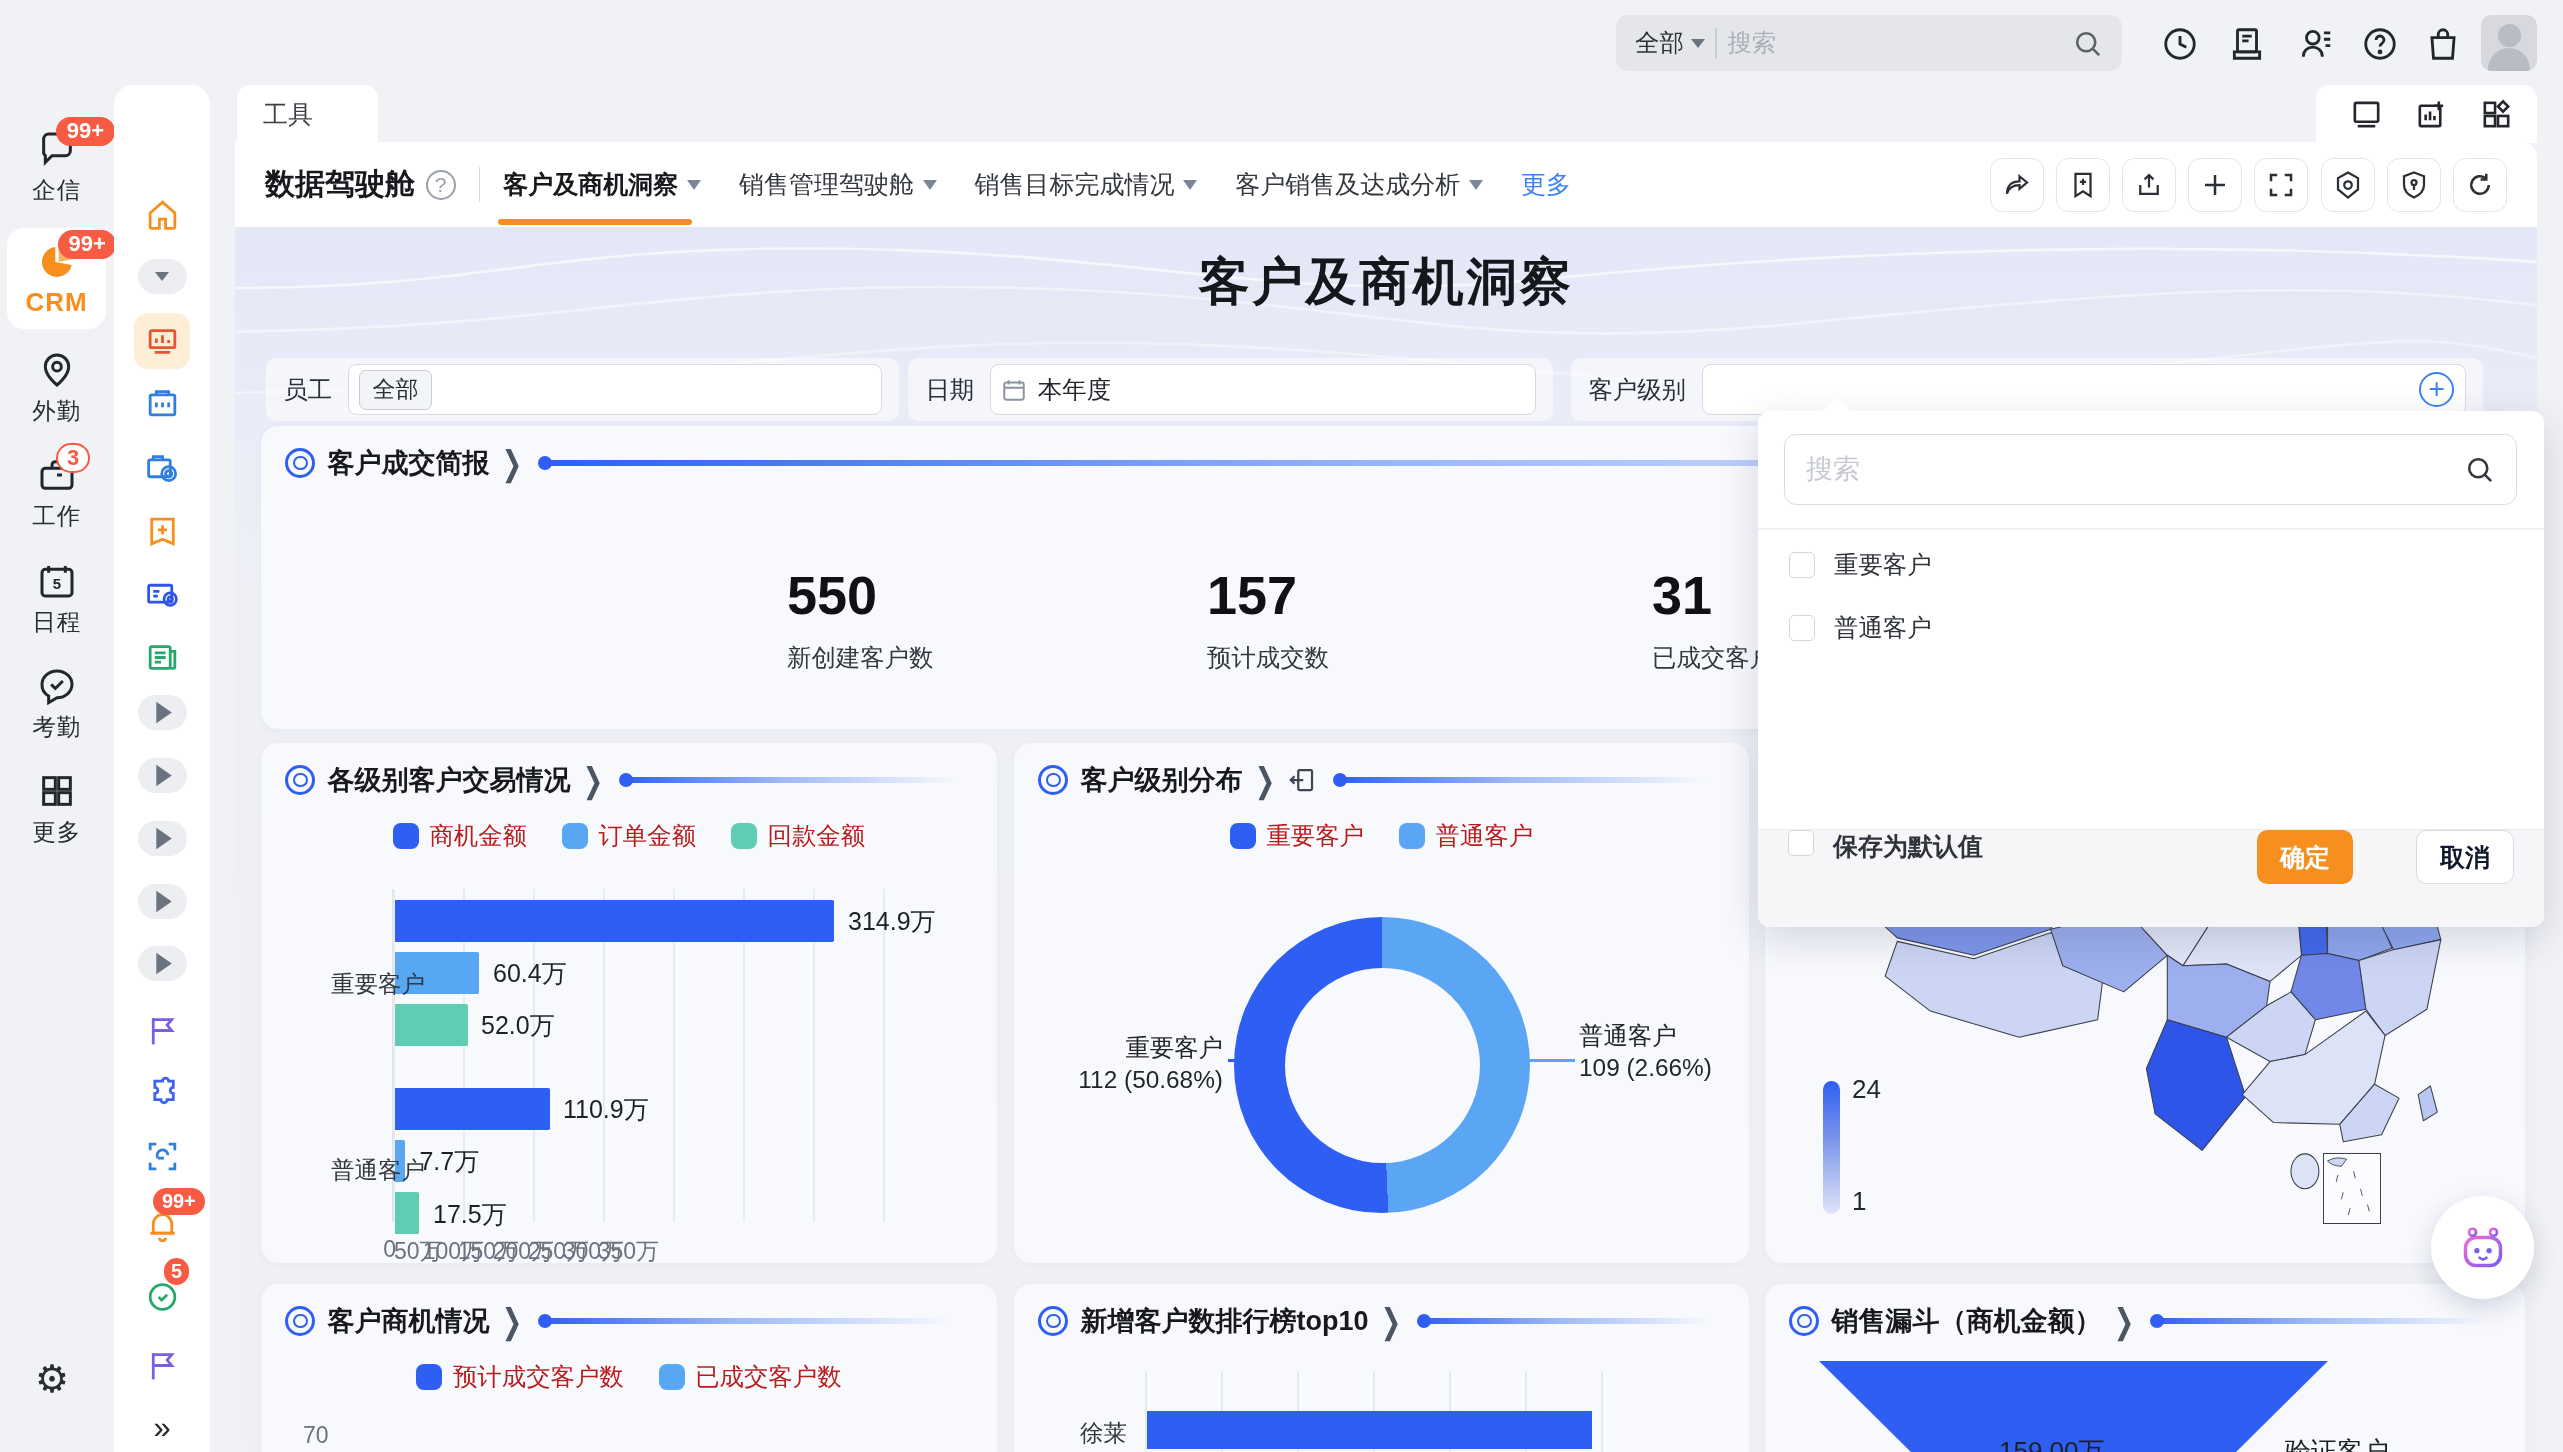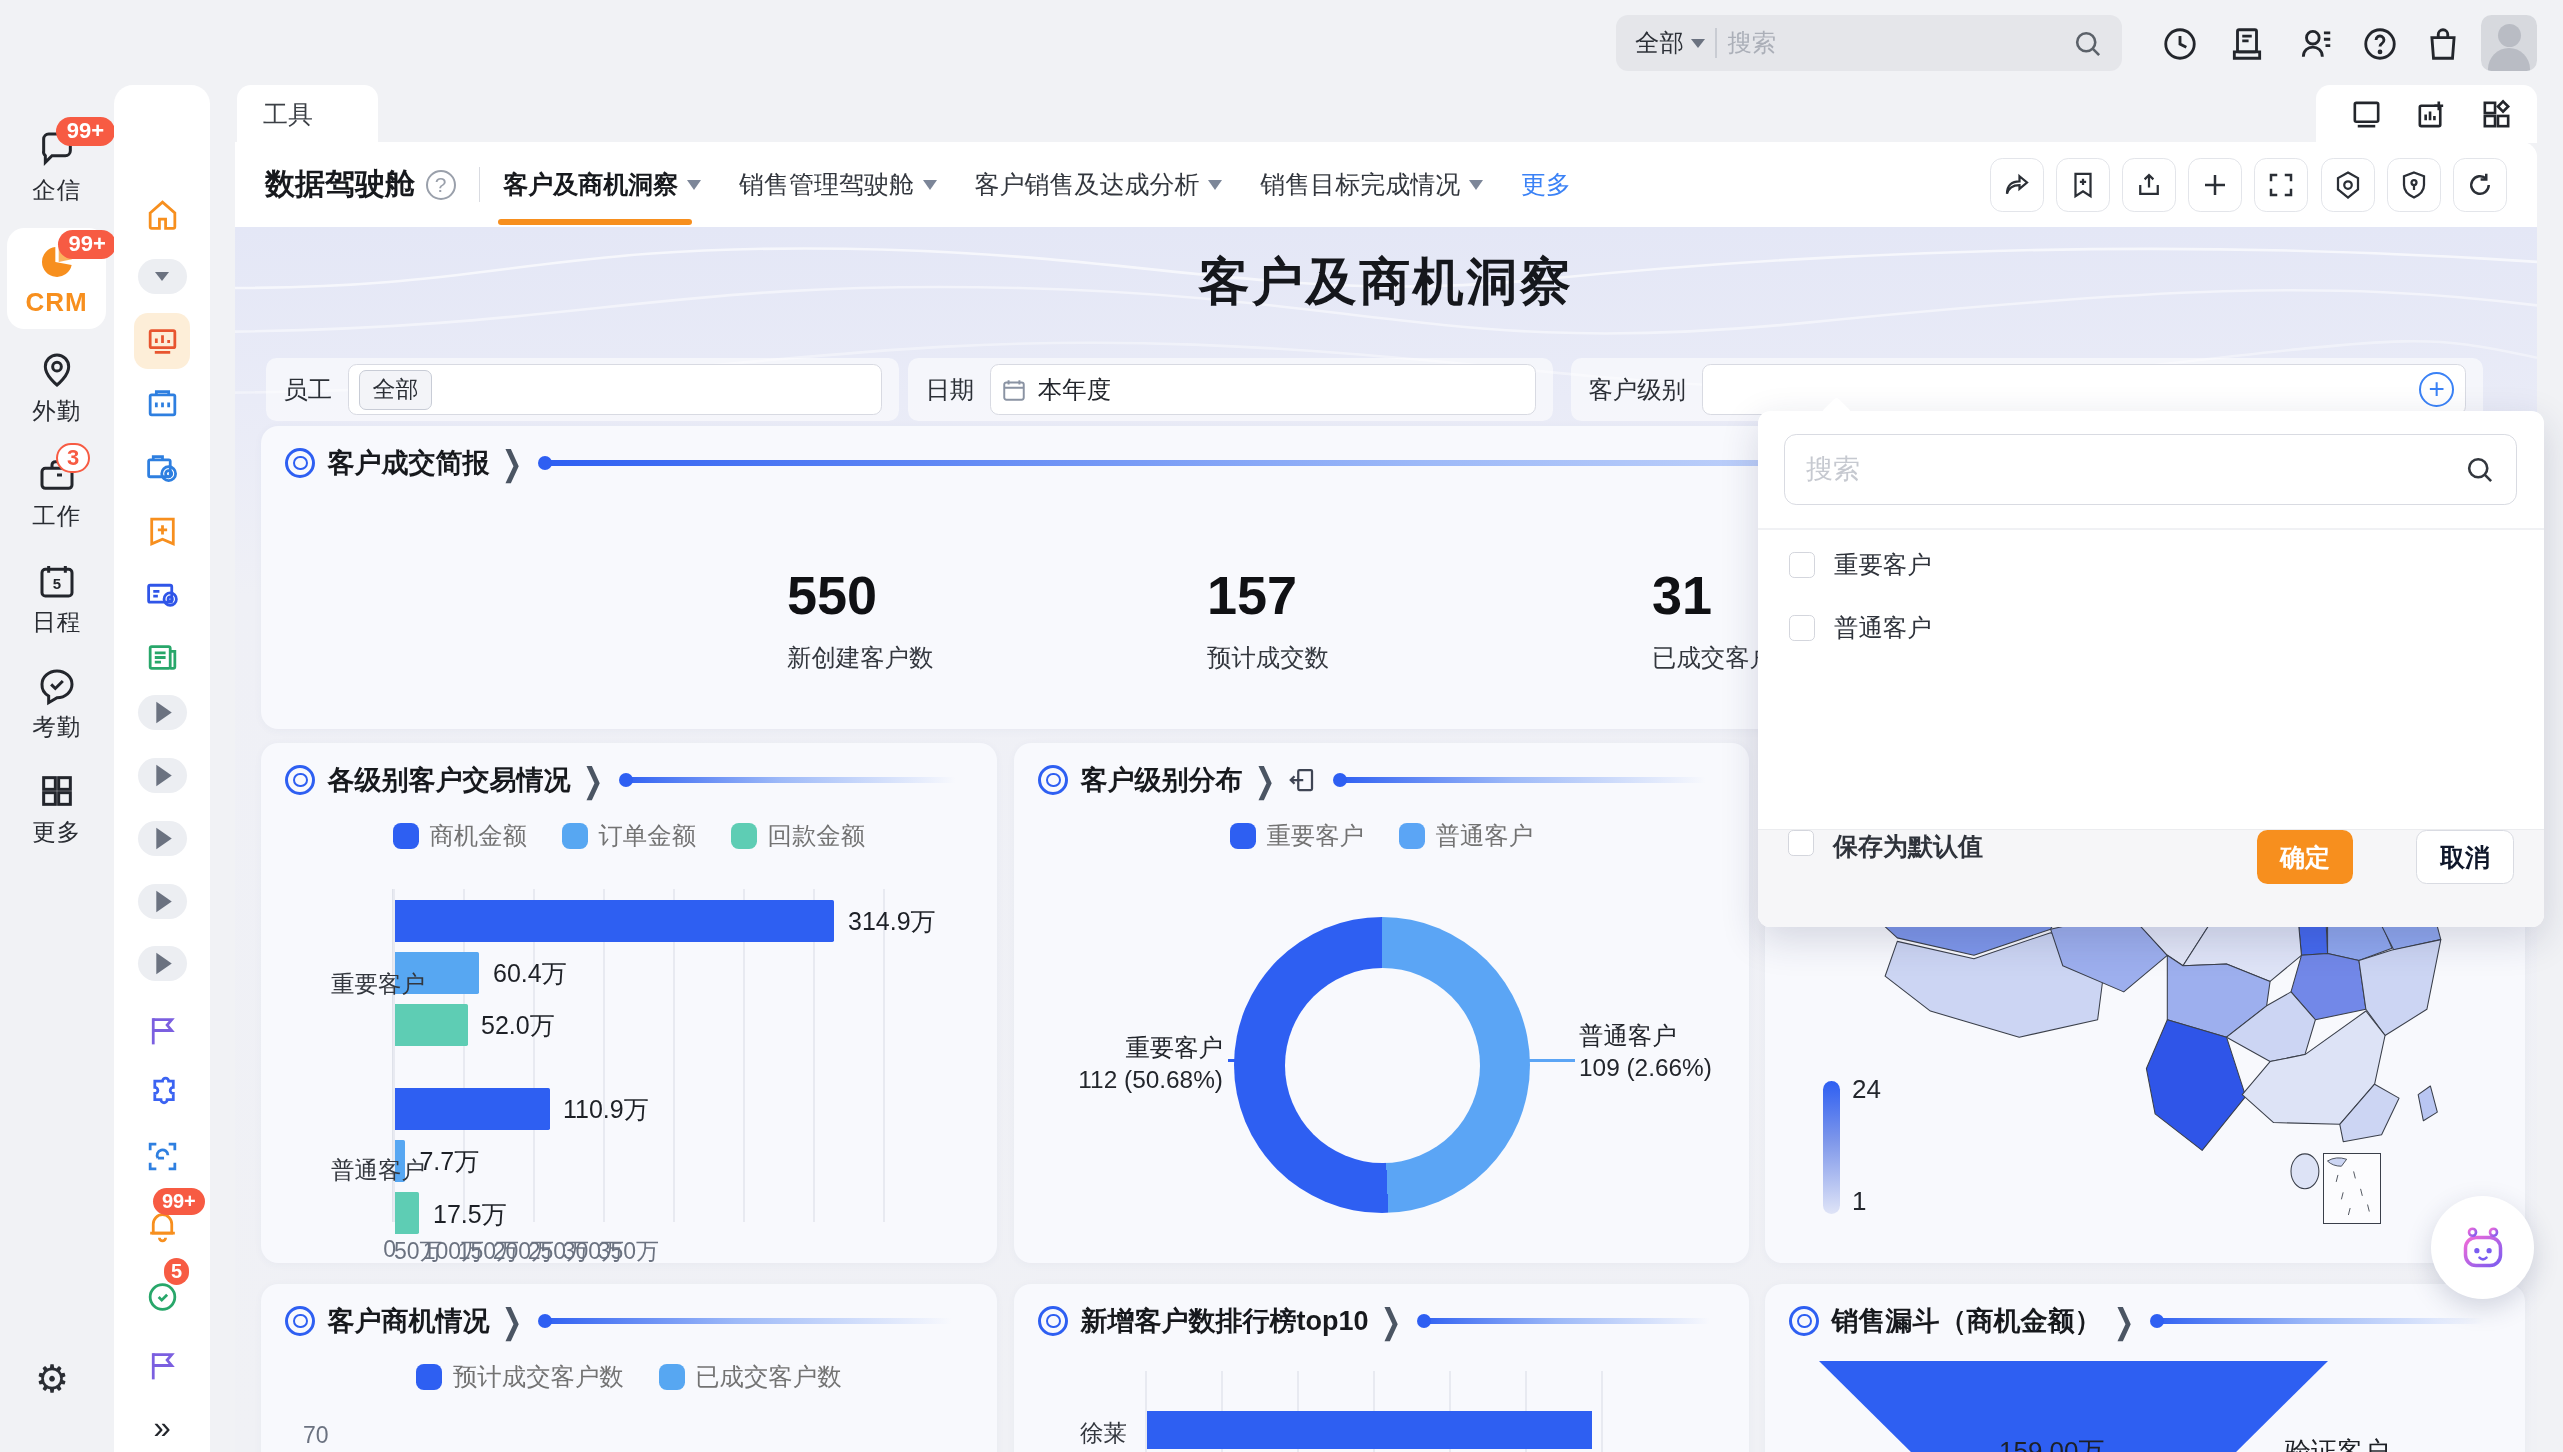--- a/index.html
+++ b/index.html
@@ -85,21 +85,21 @@
 
   
   .card { position:absolute; top:112px; height:176px; border-radius:14px; padding:26px 0 0 44px; }
   .card .num { font-size:54px; font-weight:800; color:#101114; }
   .card .cl { font-size:24.4px; color:#33373e; margin-top:15.7px; }
 
   
   .legend { position:absolute; top:77px; left:0; right:0; display:flex; justify-content:center; gap:35px; }
   .litem { display:flex; align-items:center; gap:10.5px; cursor:pointer; }
   .sw { width:26px; height:26px; border-radius:7.8px; }
-  .litem span { font-size:24.4px; color:#737373; }
+  .litem span { font-size:24.4px; color:#b91c1c; }
 
   
   #plot1 { position:absolute; left:131px; top:146px; width:558px; height:333px;
     background:repeating-linear-gradient(90deg,#e8eaf1 0 1.7px,transparent 1.7px 70px); border-left:1.7px solid #dfe2ea; }
   .bar { position:absolute; height:42px; border-radius:0 1.7px 1.7px 0; }
   .barlab { position:absolute; font-size:25px; color:#1d2026; white-space:nowrap;text-align:center; }
   .cat { position:absolute; right:572px; font-size:23.5px; color:#33373e; white-space:nowrap; }
   .xticks { position:absolute; left:131px; top:493px; width:628px; display:flex; }
   .xticks span { width:70px; margin-left:-35px; text-align:center; font-size:23px; color:#6b7280; }
   .xticks span:first-child { margin-left:-8.7px; width:35px; text-align:left; }
@@ -414,25 +414,25 @@
     <span class="tabdiv"></span>
     <div class="tab active">
         <span>客户及商机洞察</span>
         <span class="tcaret"></span>
       </div>
     <div class="tab">
         <span>销售管理驾驶舱</span>
         <span class="tcaret"></span>
       </div>
     <div class="tab">
+        <span>销售目标完成情况</span>
+        <span class="tcaret"></span>
+      </div>
+    <div class="tab">
         <span>客户销售及达成分析</span>
-        <span class="tcaret"></span>
-      </div>
-    <div class="tab">
-        <span>销售目标完成情况</span>
         <span class="tcaret"></span>
       </div>
     <div class="tab more">
         <span>更多</span>
       </div>
     <div id="tab-actions">
       <div class="actbtn">
           <svg viewBox="0 0 24 24" fill="none" stroke="currentColor" stroke-width="1.8">
             <path d="M14 5l6 5-6 5v-3C8 12 5 15 4 19c0-7 4-10 10-10V5z"></path>
           </svg>

